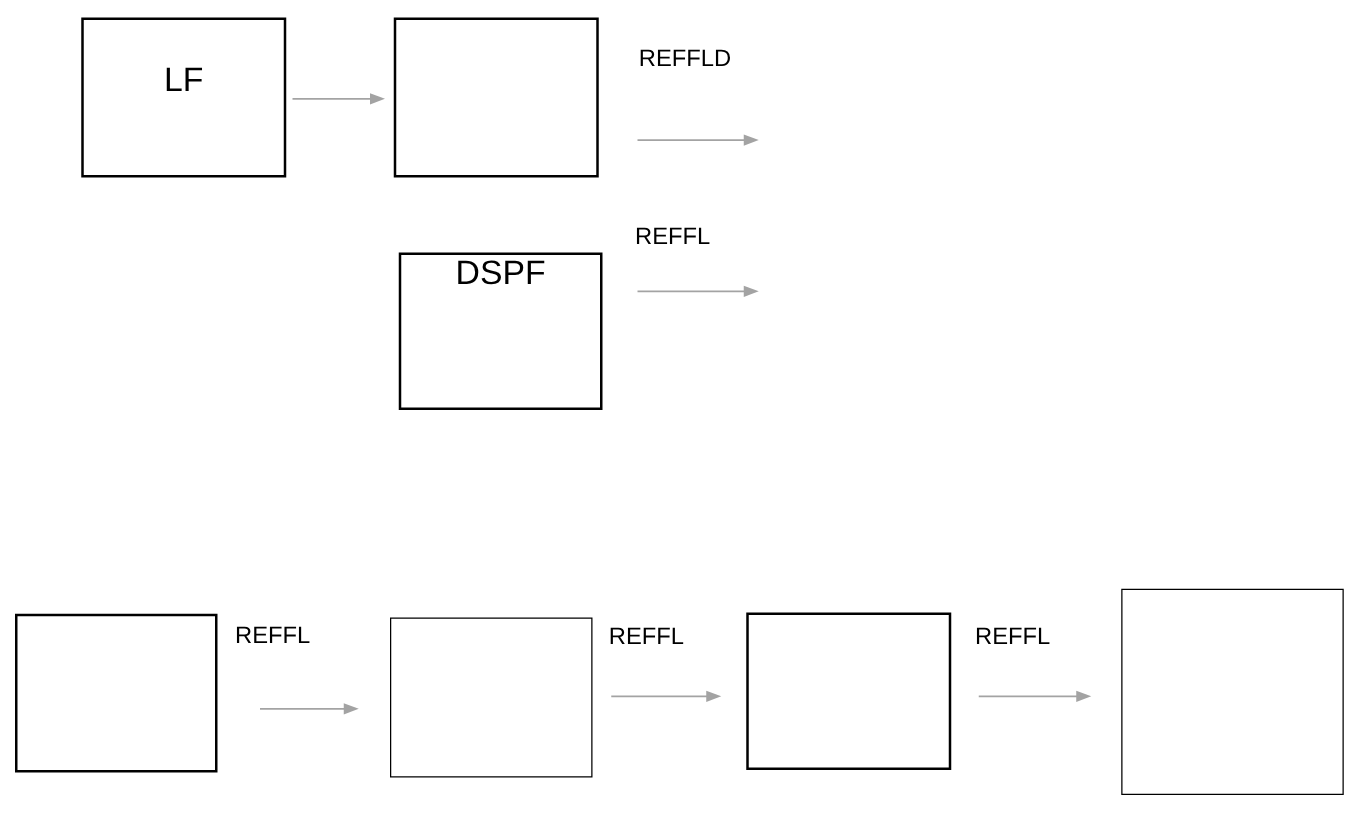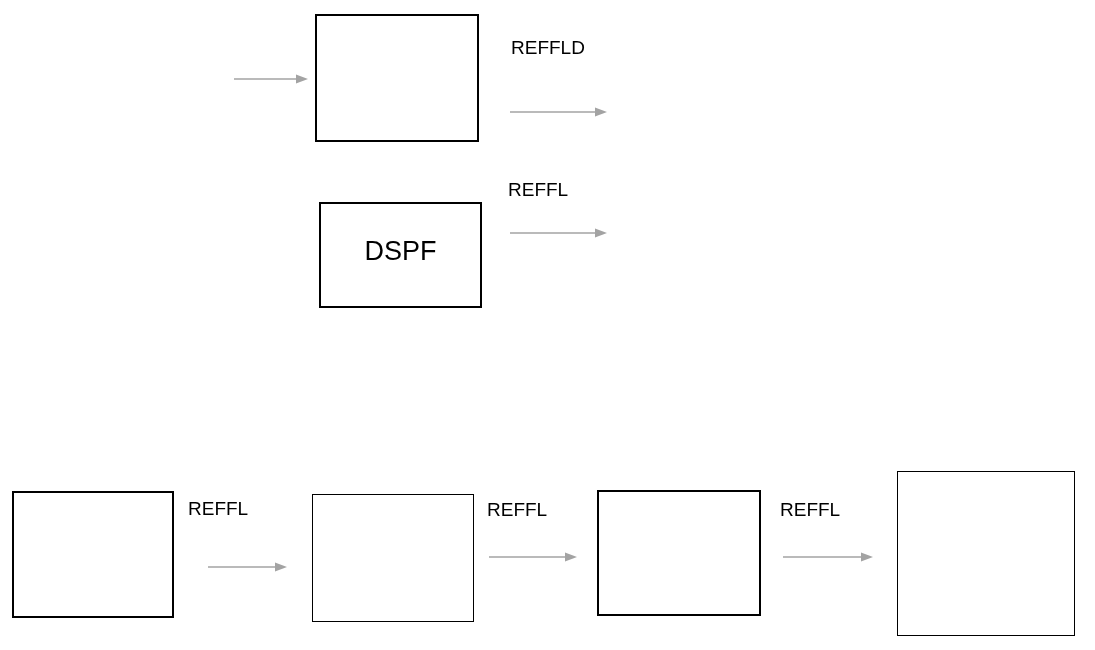--- a/index.html
+++ b/index.html
@@ -38,21 +38,21 @@
     display: flex;
     justify-content: center;
     align-items: flex-start;
     font-size: 27px;
     line-height: 1.1;
   }
   .node.thin { border-width: 1.5px; }
 
   .node-lf        { left: 65px;  top: 14px;  width: 164px; height: 128px; padding-top: 34px; }
   .node-top-empty { left: 315px; top: 14px;  width: 164px; height: 128px; }
-  .node-dspf      { left: 319px; top: 202px; width: 163px; height: 106px; align-items: center; padding-bottom: 6px; }
+  .node-dspf      { left: 319px; top: 202px; width: 163px; height: 126px; align-items: flex-start; padding-bottom: 6px; }
   .node-fieldref  { left: 641px; top: 95px;  width: 179px; height: 175px; padding-top: 60px; line-height: 31px; text-align: center; }
   .node-fieldref .wrap-label { display: inline-block; width: 150px; }
 
   .node-b1 { left: 12px;  top: 491px; width: 162px; height: 127px; }
   .node-b2 { left: 312px; top: 494px; width: 162px; height: 128px; }
   .node-b3 { left: 597px; top: 490px; width: 164px; height: 126px; }
   .node-b4 { left: 897px; top: 471px; width: 178px; height: 165px; }
 
   .edge-label {
     position: absolute;
@@ -91,20 +91,23 @@
     <g>
       <line x1="489" y1="557" x2="566" y2="557"></line>
       <polygon points="577,557 565,552.5 565,561.5"></polygon>
     </g>
     <g>
       <line x1="783" y1="557" x2="862" y2="557"></line>
       <polygon points="873,557 861,552.5 861,561.5"></polygon>
     </g>
   </svg>
 
+  <div class="node node-lf">
+    <span>LF</span>
+  </div>
 
   <div class="node node-top-empty"></div>
 
   <div class="node node-dspf">
     <span>DSPF</span>
   </div>
 
 
   <div class="edge-label lbl-reffld">REFFLD</div>
 

